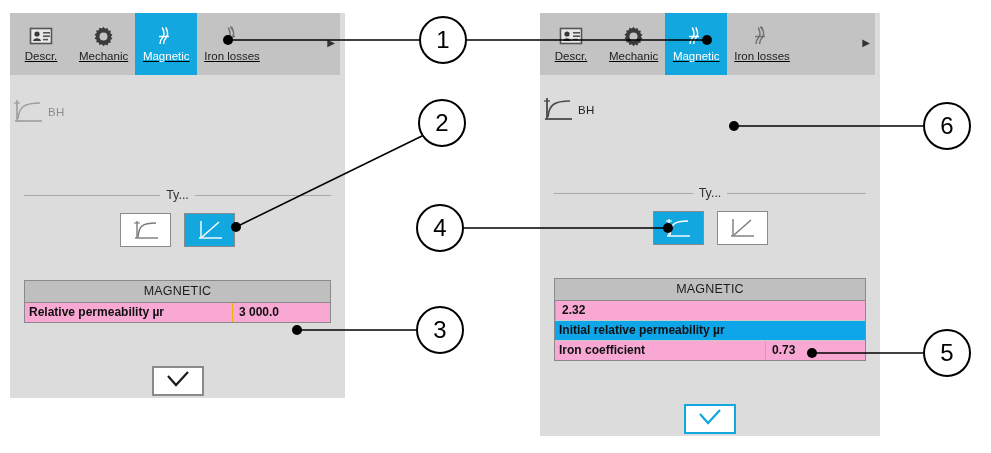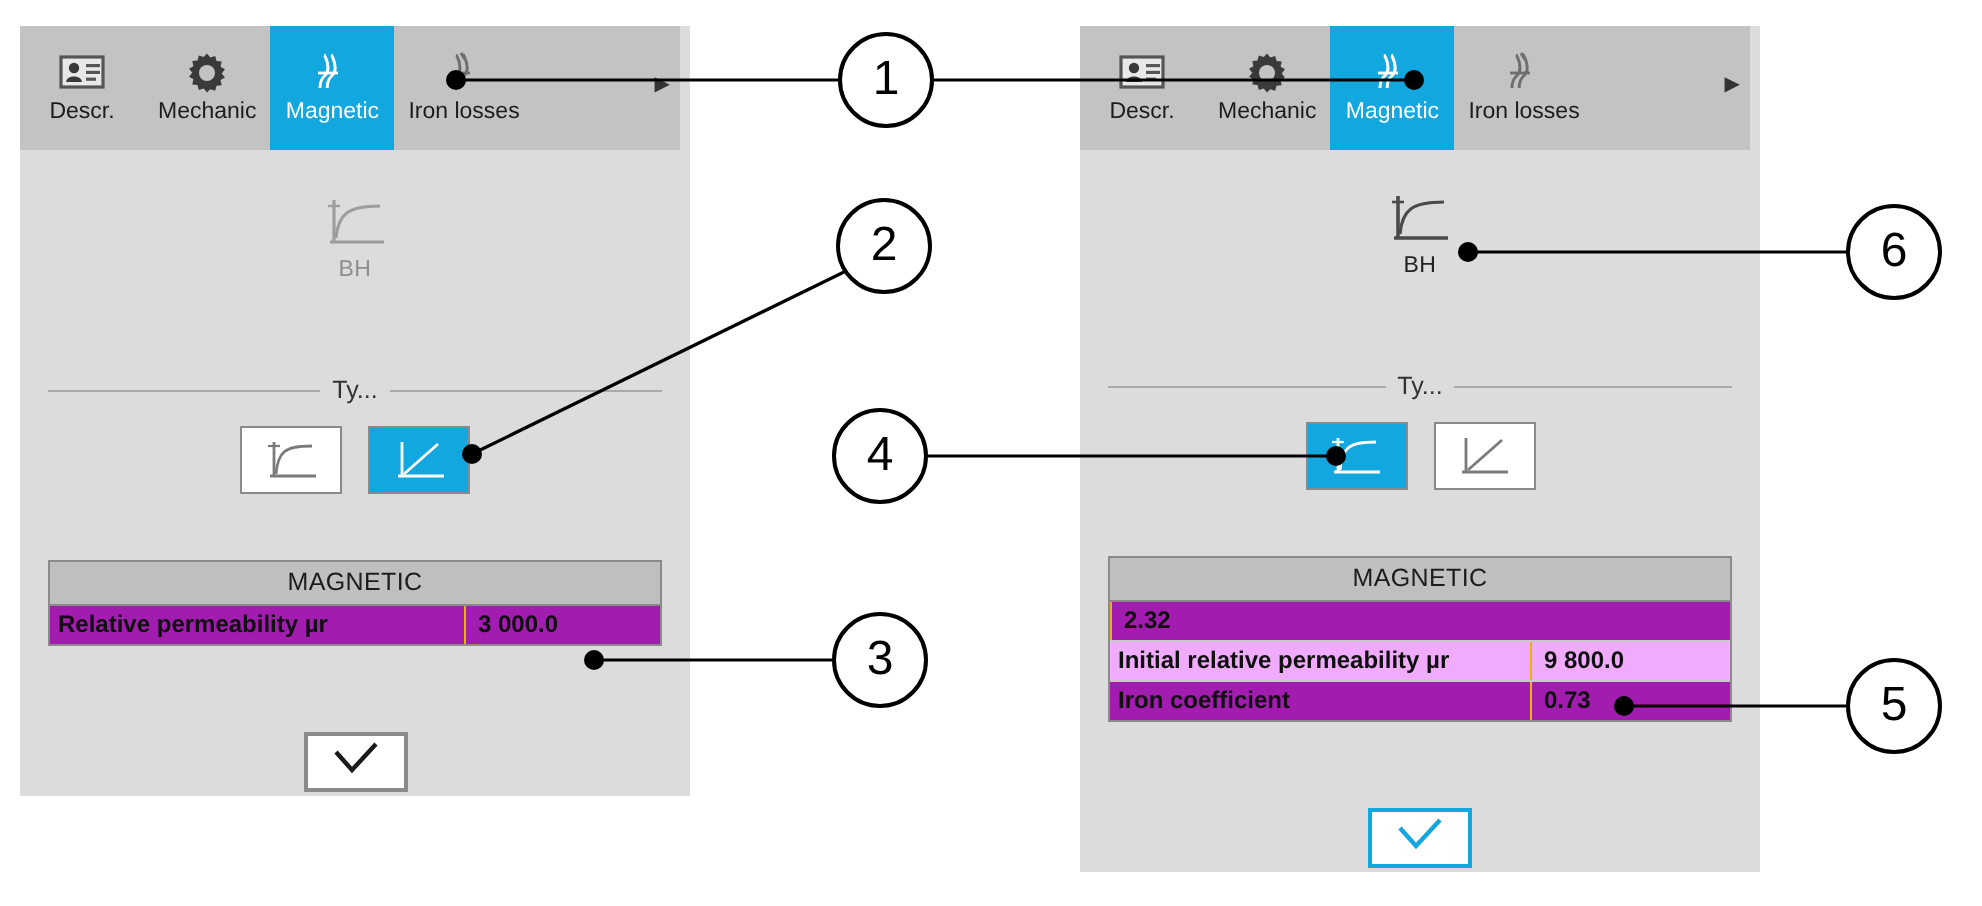--- a/index.html
+++ b/index.html
@@ -39,20 +39,21 @@
 
   .tab {
     display: flex;
     flex-direction: column;
     align-items: center;
     justify-content: center;
     gap: 3px;
     padding: 4px 7px 5px 7px;
     box-sizing: border-box;
     min-width: 62px;
+    text-decoration: underline;
   }
   .tab.selected { background: #12a7de; }
   .tab-label {
     font-size: 11.5px;
     color: #1c1c1c;
     line-height: 12px;
     white-space: nowrap;
   }
   .tab.selected .tab-label { color: #ffffff; }
   .tab-icon {
@@ -80,21 +81,21 @@
     bottom: 0;
   }
 
   
   .bh-block {
     position: absolute;
     left: 0;
     right: 0;
     top: 22px;
     display: flex;
-    flex-direction: column;
+    flex-direction: row;
     align-items: center;
     gap: 2px;
   }
   .panel-right .bh-block { top: 20px; }
   .bh-icon { width: 36px; height: 30px; }
   .bh-icon svg { display: block; }
   .bh-label {
     font-size: 11.5px;
     color: #8d8d8d;
     letter-spacing: .3px;
@@ -162,24 +163,24 @@
     text-align: center;
     font-size: 12.5px;
     color: #1c1c1c;
     padding: 3px 0 4px 0;
     border-bottom: 1px solid #8a8a8a;
     letter-spacing: .2px;
   }
   .prop-row {
     display: flex;
     border-bottom: 1px solid #c9c9c9;
-    background: #a21caf;
+    background: #f9a8d4;
   }
   .prop-row:last-child { border-bottom: none; }
-  .prop-row.alt { background: #f0abfc; }
+  .prop-row.alt { background: #0ea5e9; flex-direction: column; }
   .prop-name {
     flex: 1;
     font-size: 12px;
     color: #0f0f0f;
     font-weight: bold;
     padding: 2px 4px 3px 4px;
     white-space: nowrap;
     overflow: hidden;
   }
   .prop-value {
@@ -448,21 +449,20 @@
       </div>
     </div>
 
     <div class="prop-table">
       <div class="prop-head">MAGNETIC</div>
       <div class="prop-row">
         <div class="prop-value">2.32</div>
       </div>
       <div class="prop-row alt">
         <div class="prop-name">Initial relative permeability µr</div>
-        <div class="prop-value">9 800.0</div>
       </div>
       <div class="prop-row">
         <div class="prop-name">Iron coefficient</div>
         <div class="prop-value">0.73</div>
       </div>
     </div>
 
     <div class="check-btn">
       <span>
         <svg width="26" height="18" viewBox="0 0 26 18">

